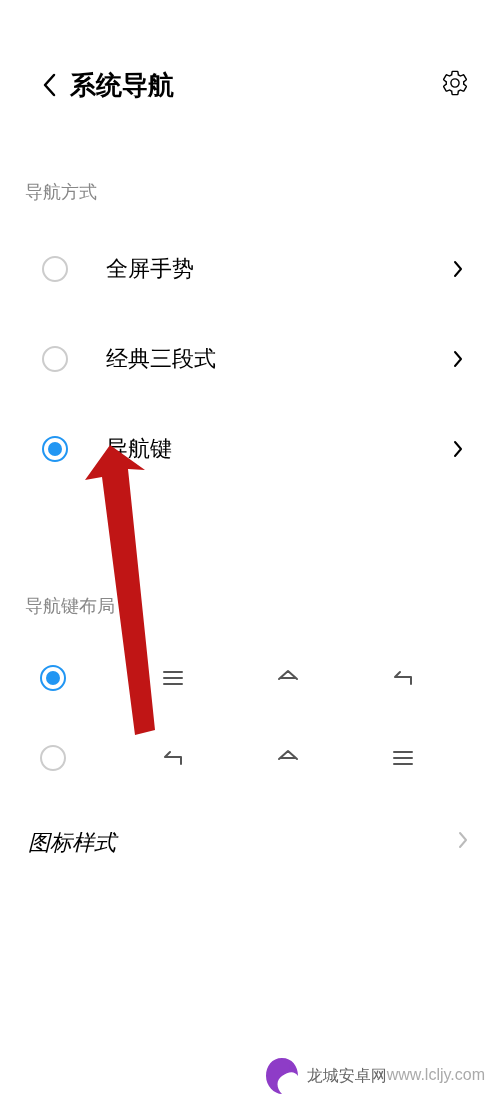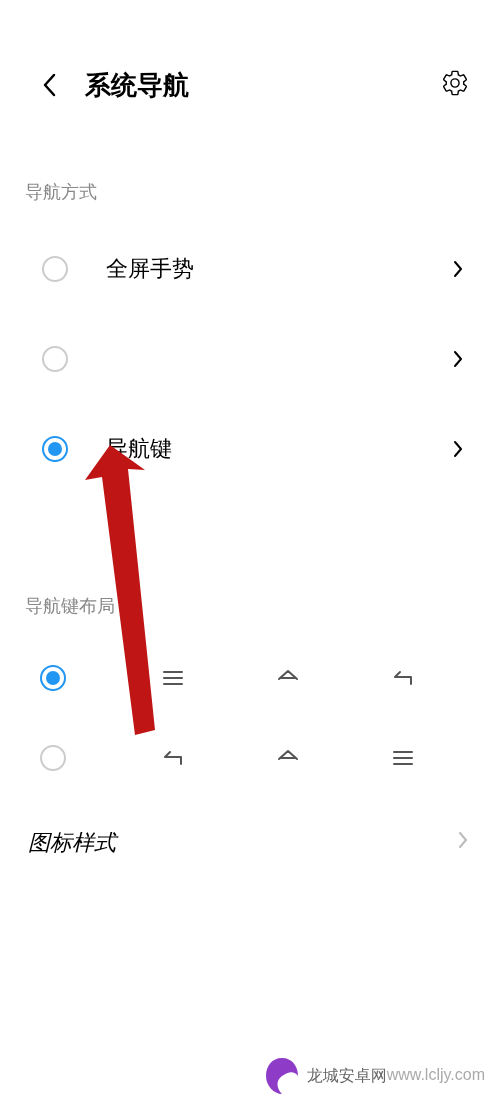--- a/index.html
+++ b/index.html
@@ -25,21 +25,20 @@
       width: 40px;
       height: 40px;
       display: flex;
       align-items: center;
       justify-content: center;
     }
     .title {
       font-size: 26px;
       font-weight: 600;
       color: #000;
-      margin-left: 15px;
     }
     .gear-icon {
       position: absolute;
       right: 30px;
       top: 68px;
       width: 30px;
       height: 30px;
       display: flex;
       align-items: center;
       justify-content: center;
@@ -205,20 +204,21 @@
   <div class="option-label">全屏手势</div>
   <div class="chevron-right">
     <svg width="12" height="20" viewBox="0 0 12 20">
         <path d="M3 3 L9 10 L3 17" stroke="#000" stroke-width="2" fill="none" stroke-linecap="round" stroke-linejoin="round"></path>
       </svg>
   </div>
 </div>
 
 <div class="option-row">
   <div class="radio"></div>
+  <div class="option-label">经典三段式</div>
   <div class="chevron-right">
     <svg width="12" height="20" viewBox="0 0 12 20">
         <path d="M3 3 L9 10 L3 17" stroke="#000" stroke-width="2" fill="none" stroke-linecap="round" stroke-linejoin="round"></path>
       </svg>
   </div>
 </div>
 
 <div class="option-row">
   <div class="radio selected"></div>
   <div class="option-label">导航键</div>

